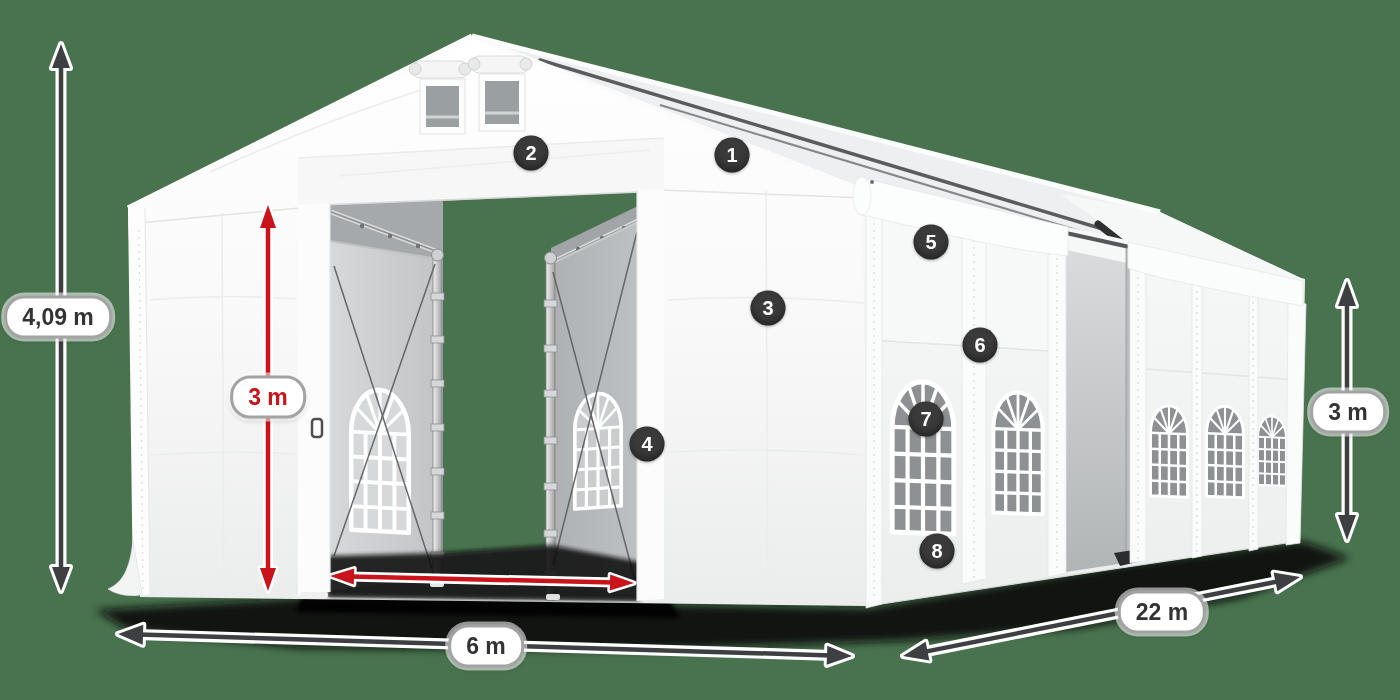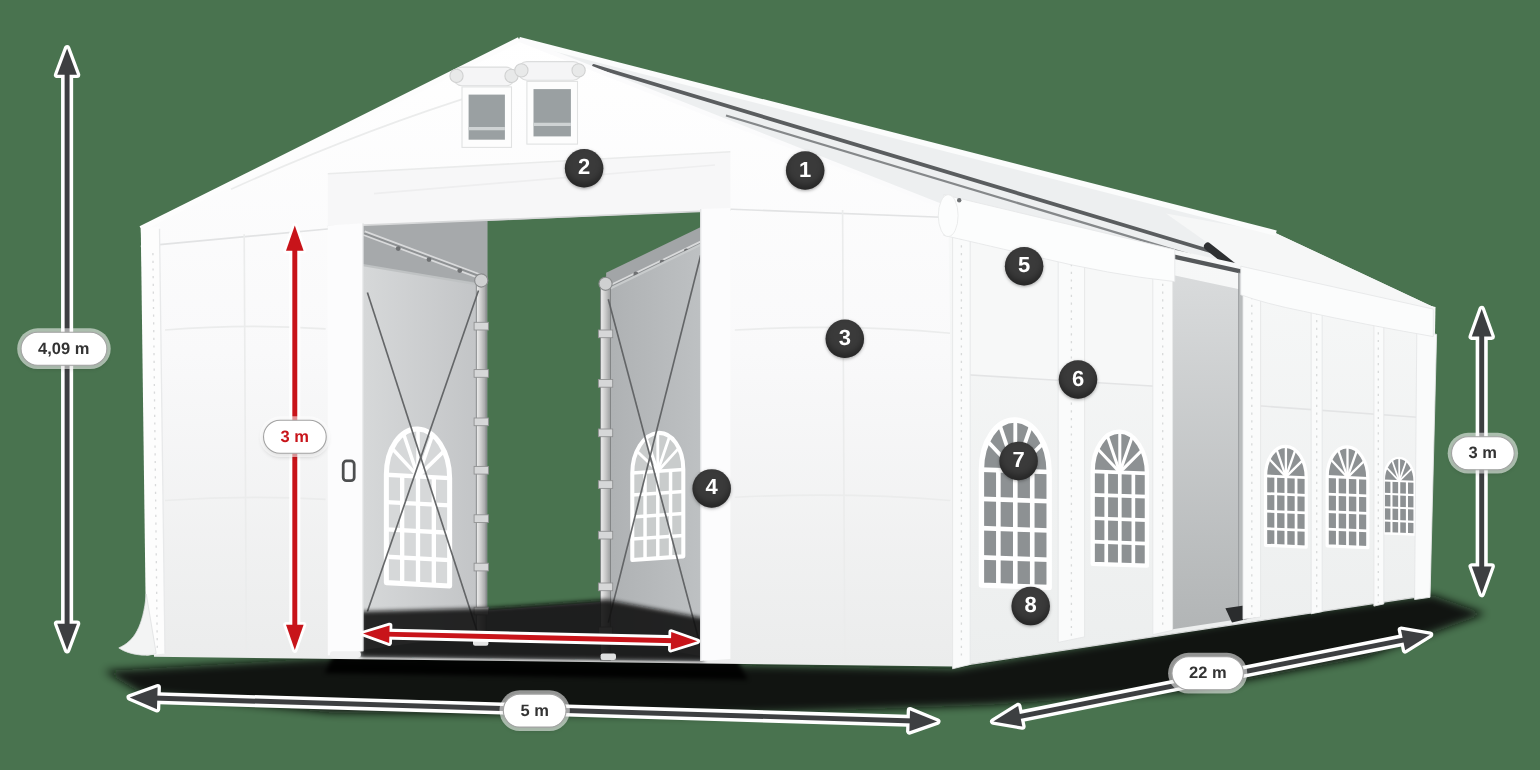--- a/index.html
+++ b/index.html
@@ -12,22 +12,22 @@
     --pill-text:#333333;
   }
   *{margin:0;padding:0;box-sizing:border-box}
   html,body{width:1400px;height:700px;overflow:hidden}
   body{background:var(--background);font-family:"Liberation Sans",sans-serif;}
   .scene{position:relative;width:1400px;height:700px;background:var(--background);}
   .scene svg{position:absolute;left:0;top:0;}
   .pill{
     position:absolute;transform:translate(-50%,-50%);
     background:var(--pill-bg);color:var(--pill-text);
-    font-weight:bold;font-size:15px;line-height:1;
-    padding:7px 15px;border-radius:20px;border:1px solid #a3a3a3;
+    font-weight:bold;font-size:23px;line-height:1;
+    padding:7px 15px;border-radius:20px;border:3px solid #a3a3a3;
     box-shadow:0 0 0 3px rgba(255,255,255,.55),0 2px 5px rgba(0,0,0,.25);
     white-space:nowrap;z-index:5;
   }
   .pill.red{color:var(--arrow-red);}
   .badge{
     position:absolute;transform:translate(-50%,-50%);
     width:35px;height:35px;border-radius:50%;
     background:var(--badge-bg);color:var(--badge-text);
     display:flex;align-items:center;justify-content:center;
     font-weight:bold;font-size:20px;z-index:4;
@@ -358,22 +358,22 @@
       <g style="fill:var(--arrow-dark)">
         <path d="M1347 281 L1338 306 L1356 306 Z"></path>
             <path d="M1347 540 L1338 515 L1356 515 Z"></path>
       </g>
     </g>
   </g>
 </svg>
 
   <div class="pill" style="left:58px;top:317px">4,09 m</div>
   <div class="pill red" style="left:268px;top:397px">3 m</div>
-  <div class="pill" style="left:486px;top:646px">5 m</div>
-  <div class="pill" style="left:1098px;top:612px">22 m</div>
+  <div class="pill" style="left:486px;top:646px">6 m</div>
+  <div class="pill" style="left:1162px;top:612px">22 m</div>
   <div class="pill" style="left:1348px;top:412px">3 m</div>
 
   <div class="badge" style="left:732px;top:155px">1</div>
   <div class="badge" style="left:531px;top:153px">2</div>
   <div class="badge" style="left:768px;top:308px">3</div>
   <div class="badge" style="left:647px;top:444px">4</div>
   <div class="badge" style="left:931px;top:242px">5</div>
   <div class="badge" style="left:980px;top:345px">6</div>
   <div class="badge" style="left:926px;top:419px">7</div>
   <div class="badge" style="left:937px;top:551px">8</div>

